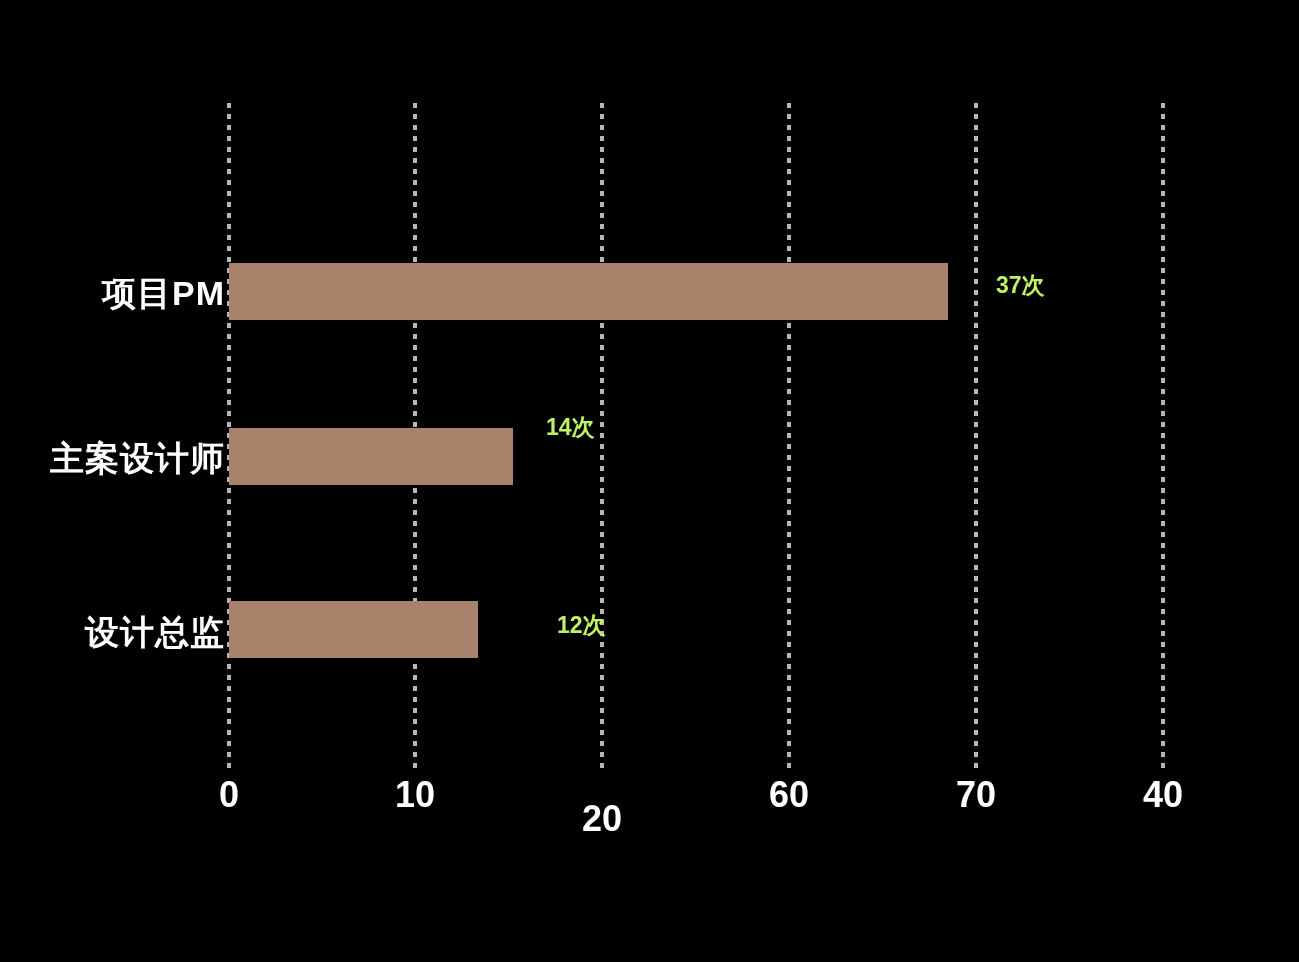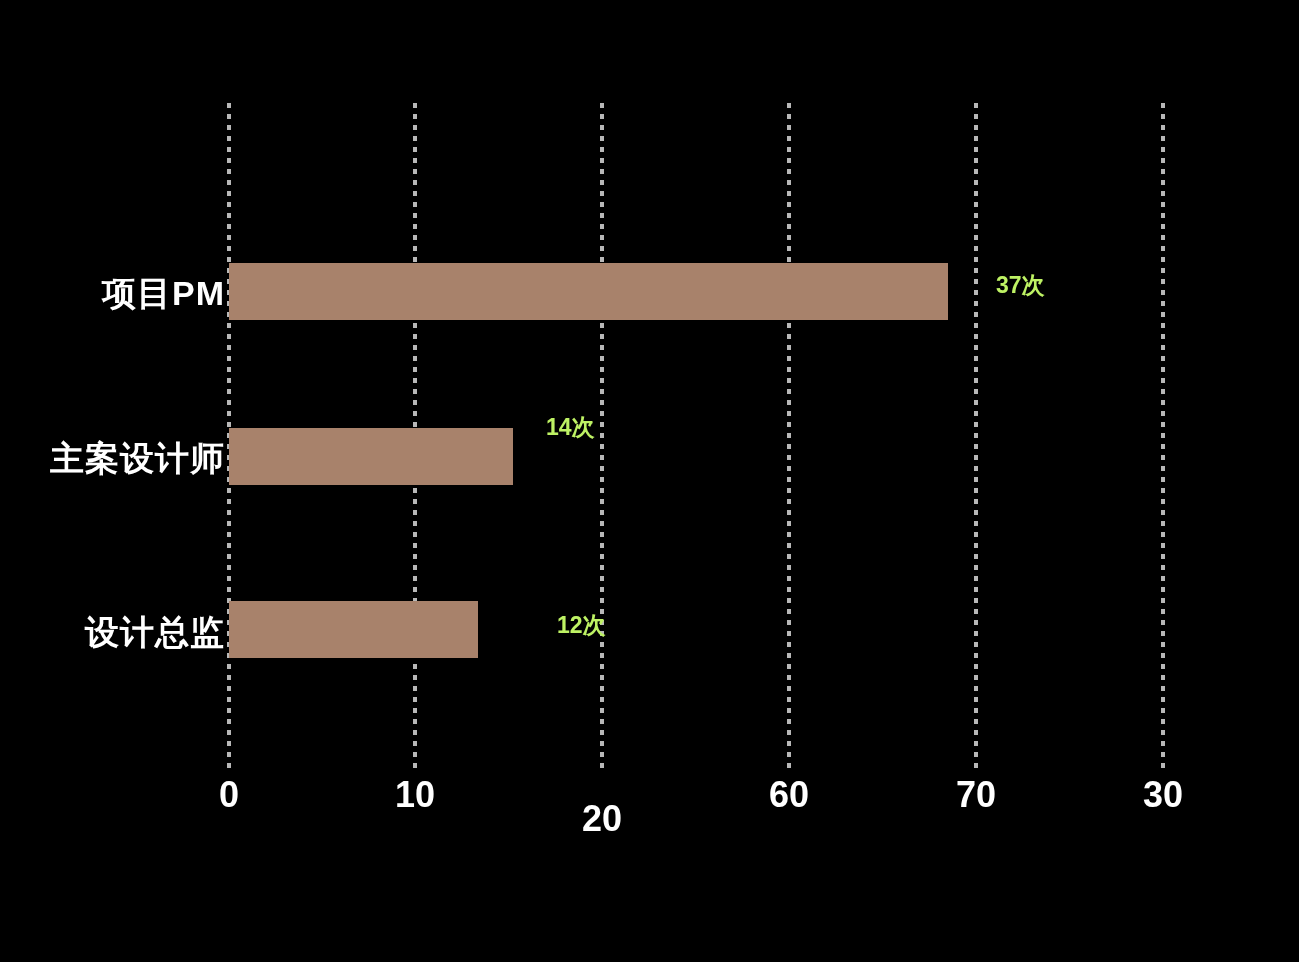--- a/index.html
+++ b/index.html
@@ -111,16 +111,16 @@
 
     <div class="value-label" style="left:996px; top:274px;">37次</div>
     <div class="value-label" style="left:546px; top:416px;">14次</div>
     <div class="value-label" style="left:509px; top:614px;margin-left:48px;">12次</div>
 
     <div class="tick-label" style="left:229px;">0</div>
     <div class="tick-label" style="left:415px;">10</div>
     <div class="tick-label" style="left:602px;margin-top:24px;">20</div>
     <div class="tick-label" style="left:789px;">60</div>
     <div class="tick-label" style="left:976px;">70</div>
-    <div class="tick-label" style="left:1163px;">30</div>
+    <div class="tick-label" style="left:1163px;">40</div>
 
   </div>
 </div>
 
 </body></html>

